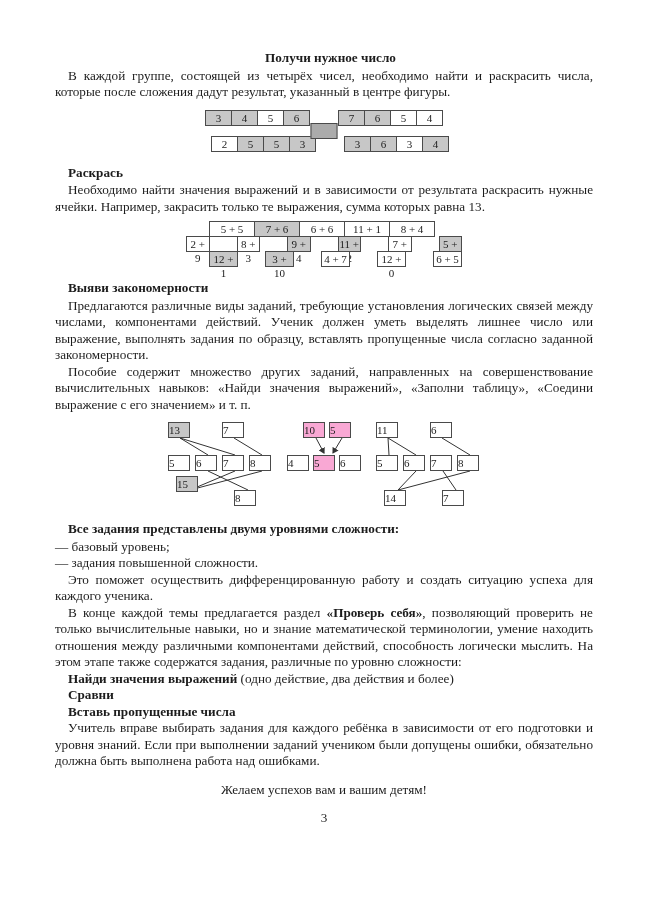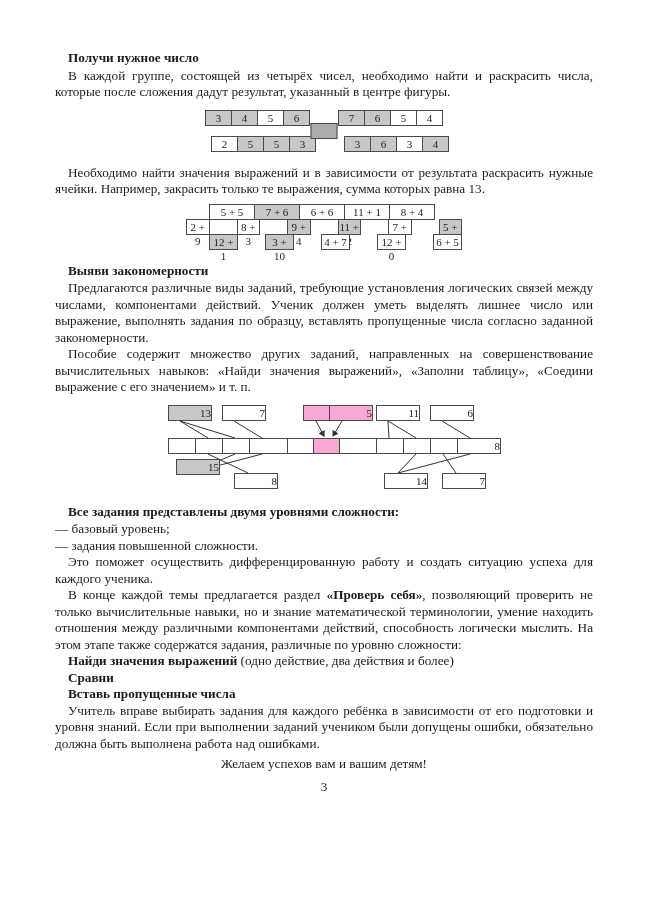--- a/index.html
+++ b/index.html
@@ -4,24 +4,24 @@
 <style>
   * { box-sizing: border-box; }
   html, body { margin: 0; padding: 0; background: #e8e8e8; }
   .page {
     width: 650px; height: 898px; margin: 0 auto; background: #ffffff;
     padding: 50px 57px 0 55px; overflow: hidden;
     font-family: "Liberation Serif", "DejaVu Serif", serif;
     font-size: 13.2px; line-height: 16.5px; color: #1c1c1c;
   }
   .head { font-weight: bold; text-indent: 13px; margin: 13px 0 1px 0; }
-  .head.first { margin-top: 0; }
+  .head.first { margin-top: 0; text-align: center; }
   p.body { margin: 0; text-align: justify; text-indent: 13px; }
   p.dash { margin: 0; text-indent: 0; }
-  p.center { margin: 4px; text-align: center; text-indent: 0; }
+  p.center { margin: 12px; text-align: center; text-indent: 0; }
   .pagenum { text-align: center; margin-top: 6px; }
 
   
   .fig1 { position: relative; width: 238px; height: 42px; margin: 9px auto 13px; }
   .f1-row { display: flex; justify-content: space-between; width: 238px; }
   .f1-bottom { margin-top: 10px; position: relative; left: 6px; }
   .ngroup { display: inline-flex; }
   .ncell {
     display: inline-block; width: 27px; height: 16px; border: 1px solid #4a4a4a;
     background: #fff; text-align: center; font-size: 11px; line-height: 14px;
@@ -39,22 +39,22 @@
   .erow.off { margin-left: 23px; }
   .ecell {
     display: inline-block; width: 46px; height: 16px; border: 1px solid #4a4a4a;
     background: #fff; text-align: center; font-size: 11px; line-height: 14px;
   }
   .ecell + .ecell { margin-left: -1px; }
 
   
   .fig3 { position: relative; width: 330px; height: 86px; margin: 9px auto 12px; }
   .f3cell {
-    position: absolute; width: 44px; height: 16px; border: 1px solid #4a4a4a;
-    background: #fff; text-align: right; font-size: 11px; line-height: 14px;
+    position: absolute; width: 22px; height: 16px; border: 1px solid #4a4a4a;
+    background: #fff; text-align: left; font-size: 11px; line-height: 14px;
   }
   .lt { background: #c7c7c7; }
   .dk { background: #f9a8d4; }
 </style>
 </head>
 <body>
 
 <div class="page">
 
   <div class="head first">Получи нужное число</div>
@@ -85,20 +85,21 @@
         <span class="ngroup">
           <span class="ncell lt">3</span>
           <span class="ncell lt">6</span>
           <span class="ncell">3</span>
           <span class="ncell lt">4</span>
         </span>
       </div>
     <span class="ncell center-cell" id="f1-center"></span>
   </div>
 
+  <div class="head">Раскрась</div>
   <p class="body">Необходимо найти значения выражений и в зависимости от результата раскрасить нужные ячейки. Например, закрасить только те выражения, сумма которых равна 13.</p>
 
   <div class="fig2" id="fig2">
       <div class="erow off">
         <span class="ecell">5 + 5</span>
         <span class="ecell lt">7 + 6</span>
         <span class="ecell">6 + 6</span>
         <span class="ecell">11 + 1</span>
         <span class="ecell">8 + 4</span>
       </div>

